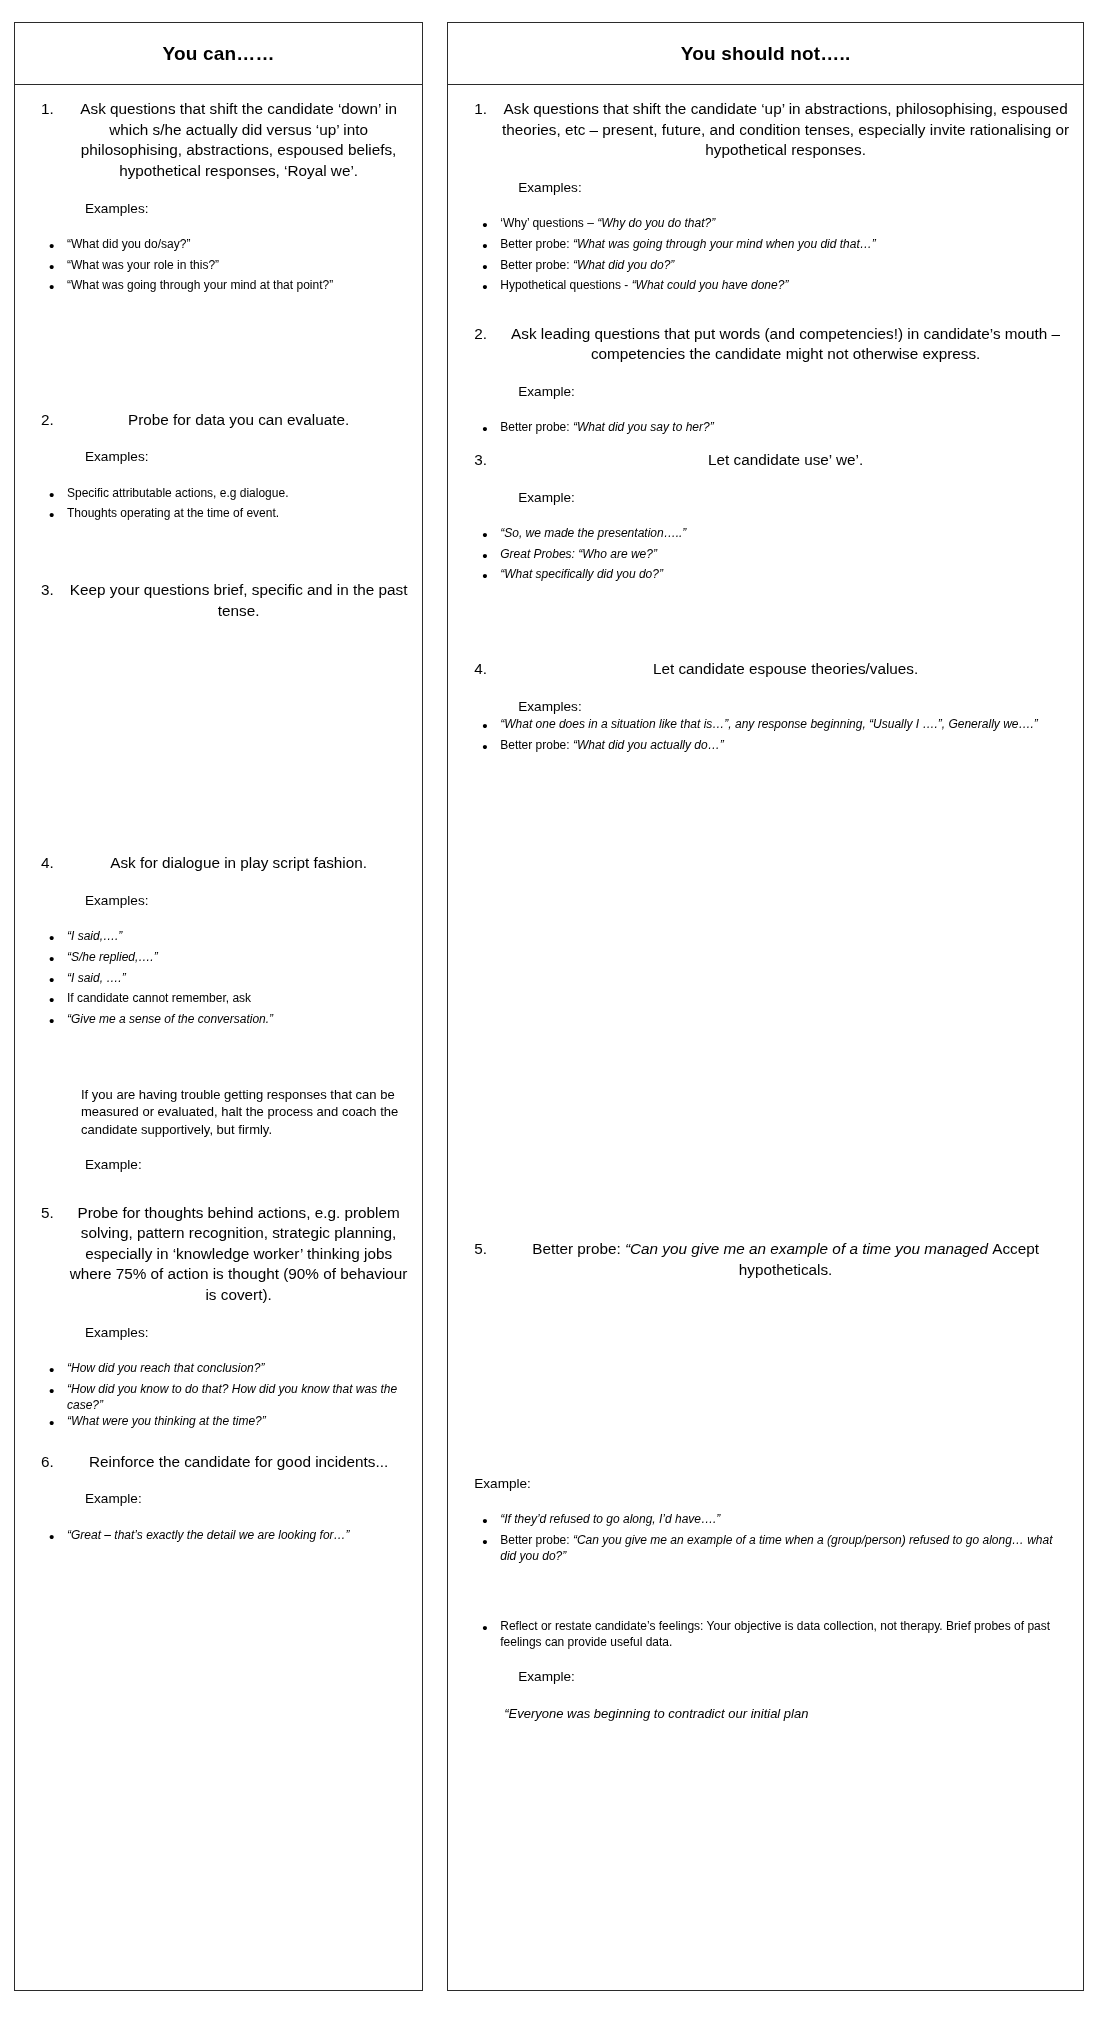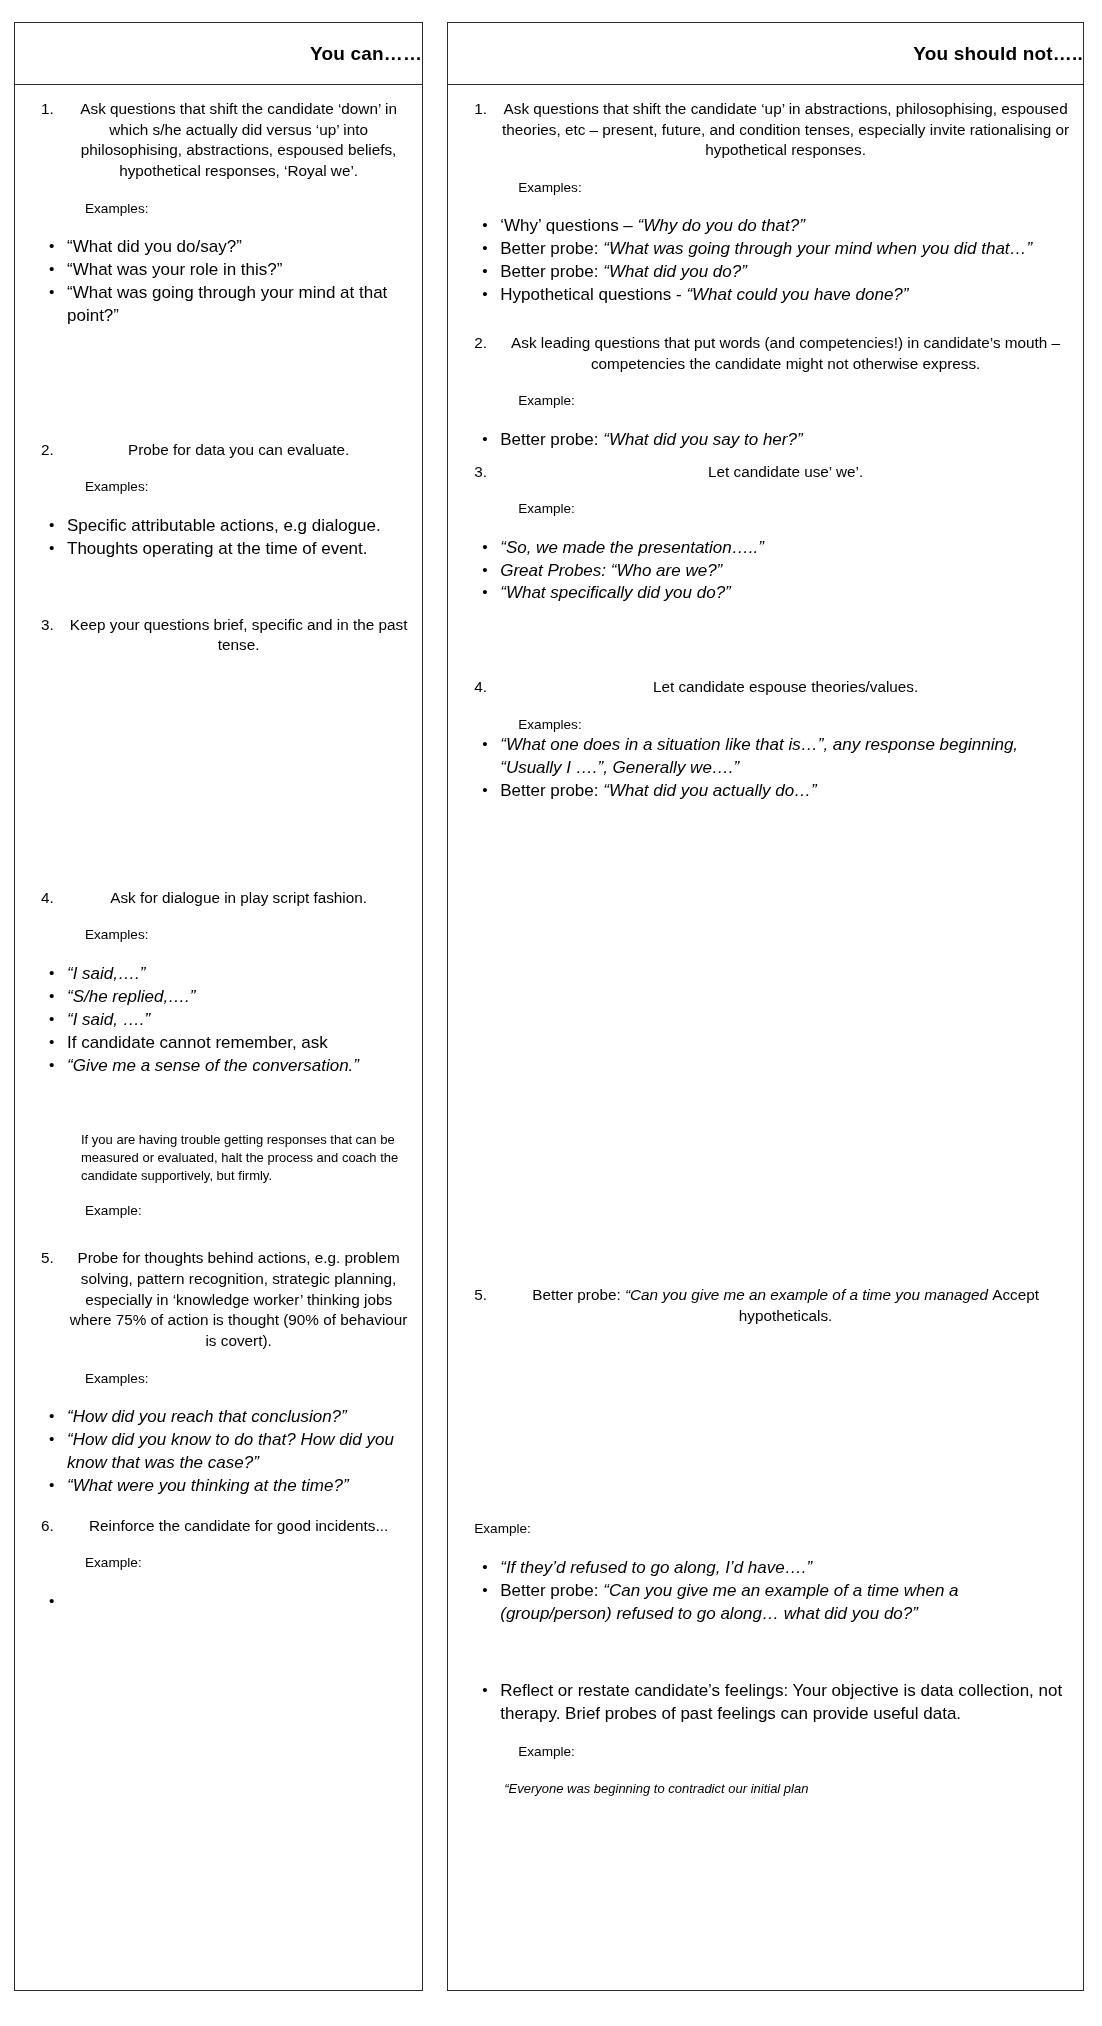--- a/index.html
+++ b/index.html
@@ -33,21 +33,21 @@
     background: #fff;
   }
   .col-left  { width: 410px; }
   .col-right { width: 638px; }
 
   .head-cell {
     border-bottom: 1.6px solid #2b2b2b;
     height: 62px;
     display: flex;
     align-items: center;
-    justify-content: flex-end;
+    justify-content: center;
     box-sizing: border-box;
   }
   .head-title {
     font-size: 19px;
     font-weight: bold;
     letter-spacing: 0.2px;
   }
   .body-cell {
     box-sizing: border-box;
     padding: 14px 12px 10px 12px;
@@ -95,21 +95,21 @@
     width: 40px;
     flex: 0 0 40px;
     box-sizing: border-box;
     padding-left: 22px;
     font-size: 15.3px;
     line-height: 1.35;
   }
   .bul-dot::before { content: "\2022"; }
   .bul-text {
     flex: 1 1 auto;
-    font-size: 17px;
+    font-size: 12px;
     line-height: 1.35;
   }
   .it { font-style: italic; }
   .para {
     font-size: 13px;
     line-height: 1.35;
     padding-left: 54px;
   }
   .sp2  { height: 10px; }
   .sp4  { height: 18px; }
@@ -250,20 +250,21 @@
         <div class="num-item">
           <span class="num-marker">6.</span>
           <span class="num-text">Reinforce the candidate for good incidents...</span>
         </div>
         <div class="sp4"></div>
         <div class="examples-label">Example:</div>
         <div class="sp4"></div>
         <ul class="bullets">
           <li class="bul-item">
             <span class="bul-dot"></span>
+            <span class="bul-text it">“Great – that’s exactly the detail we are looking for…”</span>
           </li>
         </ul>
 
       </div>
     </div>
 
     <div class="col-table col-right">
       <div class="head-cell">
         <span class="head-title">You should not…..</span>
       </div>

